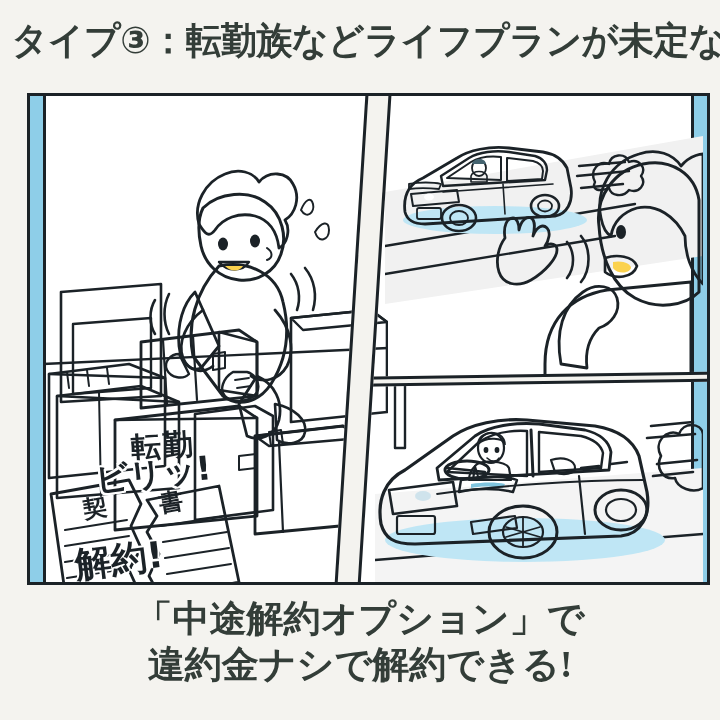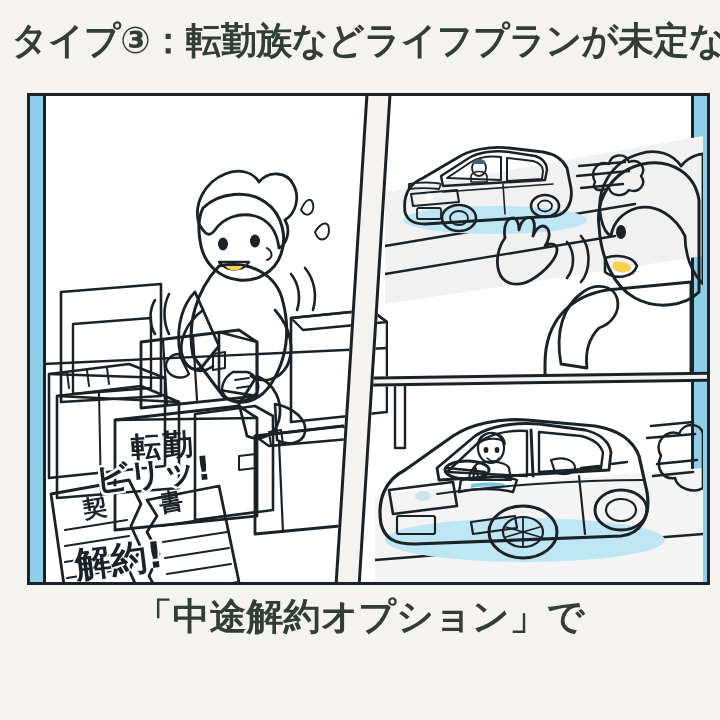--- a/index.html
+++ b/index.html
@@ -105,21 +105,21 @@
   .ink { stroke: #1b2227; fill: none; stroke-linecap: round; stroke-linejoin: round; }
 
   
   #caption {
     position: absolute;
     left: 0; top: 596px;
     width: 720px;
     text-align: center;
   }
   .caption-line {
-    font-family: Liberation Mono, monospace;
+    font-family: Liberation Serif, serif;
     font-size: 37px;
     font-weight: 700;
     color: #333d38;
     line-height: 1.25;
     letter-spacing: 0px;
     white-space: nowrap;
   }
 
   
   .hand-label {
@@ -405,15 +405,16 @@
         </svg>
       </div>
 
       <div id="gutter-v"></div>
       <div id="gutter-h"></div>
     </div>
   </div>
 
   <div id="caption">
     <div class="caption-line">「中途解約オプション」で</div>
+    <div class="caption-line">違約金ナシで解約できる!</div>
   </div>
 
 </div>
 
 </body></html>

